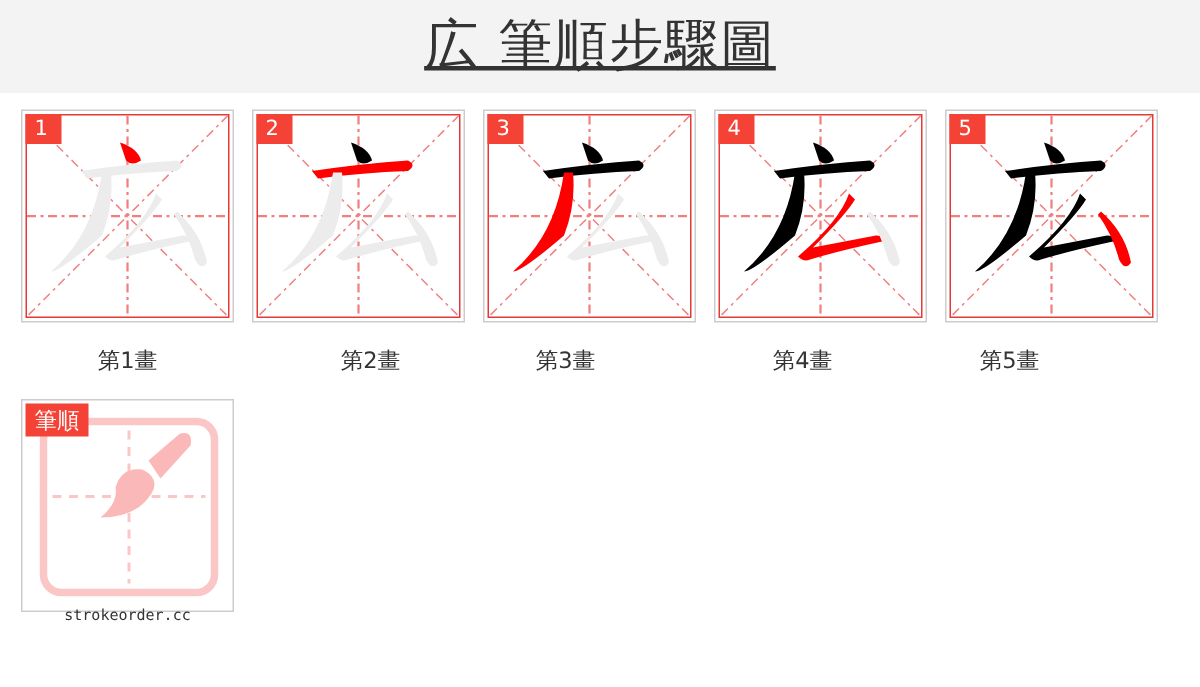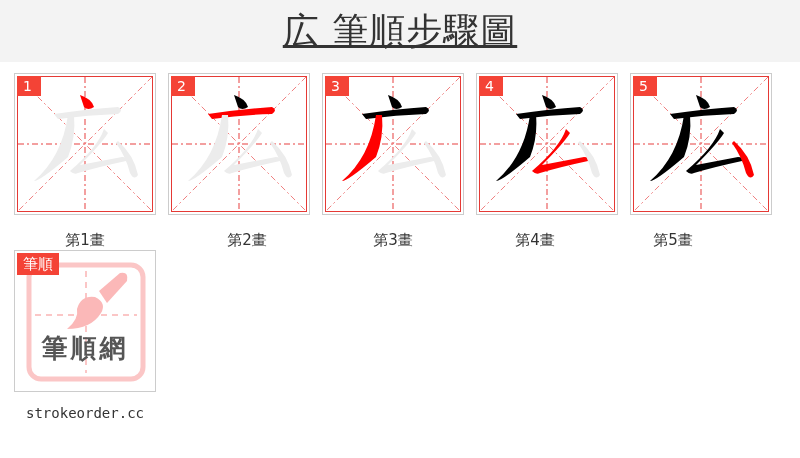--- a/index.html
+++ b/index.html
@@ -4,24 +4,24 @@
 <style>
   html,body{margin:0;padding:0;background:#fff;}
   body{width:800px;height:458px;position:relative;overflow:hidden;font-family:"DejaVu Sans",sans-serif;}
   .header{position:absolute;left:0;top:0;width:800px;height:62px;background:#f3f3f3;}
   .title{position:absolute;left:0;top:0;width:800px;height:62px;line-height:62px;text-align:center;font-size:36px;color:#333;letter-spacing:1px;text-decoration:underline;}
   .card{position:absolute;top:73px;width:142px;height:142px;border:1px solid #ccc;box-sizing:border-box;background:#fff;}
   .grid{position:absolute;left:2px;top:2px;width:136px;height:136px;border:1px solid #e53935;box-sizing:border-box;}
   .grid svg{position:absolute;left:0;top:0;width:134px;height:134px;}
   .num{position:absolute;left:2px;top:2px;width:24px;height:20px;background:#f44336;color:#fff;font-size:14px;line-height:20px;padding-left:6px;box-sizing:border-box;}
   .cap{position:absolute;top:220px;width:142px;text-align:center;font-size:15px;color:#333;margin-top:11px;}
-  .logo{position:absolute;left:14px;top:250px;width:142px;height:142px;border:1px solid #ccc;box-sizing:border-box;background:#fff;}
+  .logo{position:absolute;left:14px;top:266px;width:142px;height:142px;border:1px solid #ccc;box-sizing:border-box;background:#fff;}
   .logo svg{position:absolute;left:0;top:0;}
   .logo-tag{position:absolute;left:2px;top:2px;height:22px;padding:0 6px;background:#f44336;color:#fff;font-size:15px;line-height:22px;}
-  .footer{position:absolute;left:14px;top:405px;width:142px;text-align:center;font-family:"DejaVu Sans Mono",monospace;font-size:14px;color:#333;}
+  .footer{position:absolute;left:14px;top:405px;width:142px;text-align:center;font-family:"DejaVu Sans Mono",monospace;font-size:10px;color:#333;}
 </style>
 </head>
 <body>
 
 <div class="header"></div>
 <div class="title">広 筆順步驟圖</div>
 
 <div id="cards">
   <div class="card" style="left:14px">
     <div class="grid">
@@ -66,21 +66,21 @@
         <line x1="134" y1="0" x2="0" y2="134" stroke="#f08080" stroke-width="1" stroke-dasharray="6,3,2,3"></line>
         <path d="M62 18 Q74 22 76 30 Q70 34 66 30 Z" fill="#000"></path>
           <path d="M36 37 Q70 32 100 30 Q106 33 100 37 Q70 38 40 42 Z" fill="#000"></path>
           <path d="M50 38 Q44 80 16 104 Q22 104 50 80 Q58 60 56 38 Z" fill="#ff0000"></path>
           <path d="M86 52 Q80 70 52 94 Q56 98 60 96 Q80 90 108 84 Q110 80 104 80 L62 88 Q84 66 90 56 Z" fill="#ececec"></path>
           <path d="M100 64 Q116 78 120 98 Q116 104 112 96 Q108 80 98 66 Z" fill="#ececec"></path>
       </svg>
     </div>
     <div class="num">3</div>
   </div>
-  <div class="cap" style="left:322px">第3畫</div>
+  <div class="cap" style="left:306px">第3畫</div>
   <div class="card" style="left:476px">
     <div class="grid">
       <svg viewBox="0 0 134 134">
         <line x1="67" y1="0" x2="67" y2="134" stroke="#f08080" stroke-width="1.5" stroke-dasharray="6,3,2,3"></line>
         <line x1="0" y1="67" x2="134" y2="67" stroke="#f08080" stroke-width="1.5" stroke-dasharray="6,3,2,3"></line>
         <line x1="0" y1="0" x2="134" y2="134" stroke="#f08080" stroke-width="1" stroke-dasharray="6,3,2,3"></line>
         <line x1="134" y1="0" x2="0" y2="134" stroke="#f08080" stroke-width="1" stroke-dasharray="6,3,2,3"></line>
         <path d="M62 18 Q74 22 76 30 Q70 34 66 30 Z" fill="#000"></path>
           <path d="M36 37 Q70 32 100 30 Q106 33 100 37 Q70 38 40 42 Z" fill="#000"></path>
           <path d="M50 38 Q44 80 16 104 Q22 104 50 80 Q58 60 56 38 Z" fill="#000"></path>
@@ -112,15 +112,14 @@
 
 <div class="logo">
   <svg width="140" height="140" viewBox="0 0 140 140">
     <rect x="14" y="14" width="114" height="114" rx="12" fill="none" stroke="#fbc6c6" stroke-width="5"></rect>
     <line x1="71" y1="20" x2="71" y2="122" stroke="#fbc6c6" stroke-width="2" stroke-dasharray="6,5"></line>
     <line x1="20" y1="64" x2="122" y2="64" stroke="#fbc6c6" stroke-width="2" stroke-dasharray="6,5"></line>
     <path d="M84 40 L105 22 Q114 20 112 30 L92 52 Z" fill="#fbb8b8"></path>
     <path d="M80 46 Q92 52 86 62 Q76 78 52 78 Q64 68 62 58 Q66 44 80 46 Z" fill="#fbb8b8"></path>
   </svg>
   <div class="logo-tag">筆順</div>
-  <div style="position:absolute;left:0;top:80px;width:140px;text-align:center;font-size:26px;font-weight:bold;color:#555;letter-spacing:3px;">筆順網</div>
 </div>
 <div class="footer">strokeorder.cc</div>
 
 </body></html>

